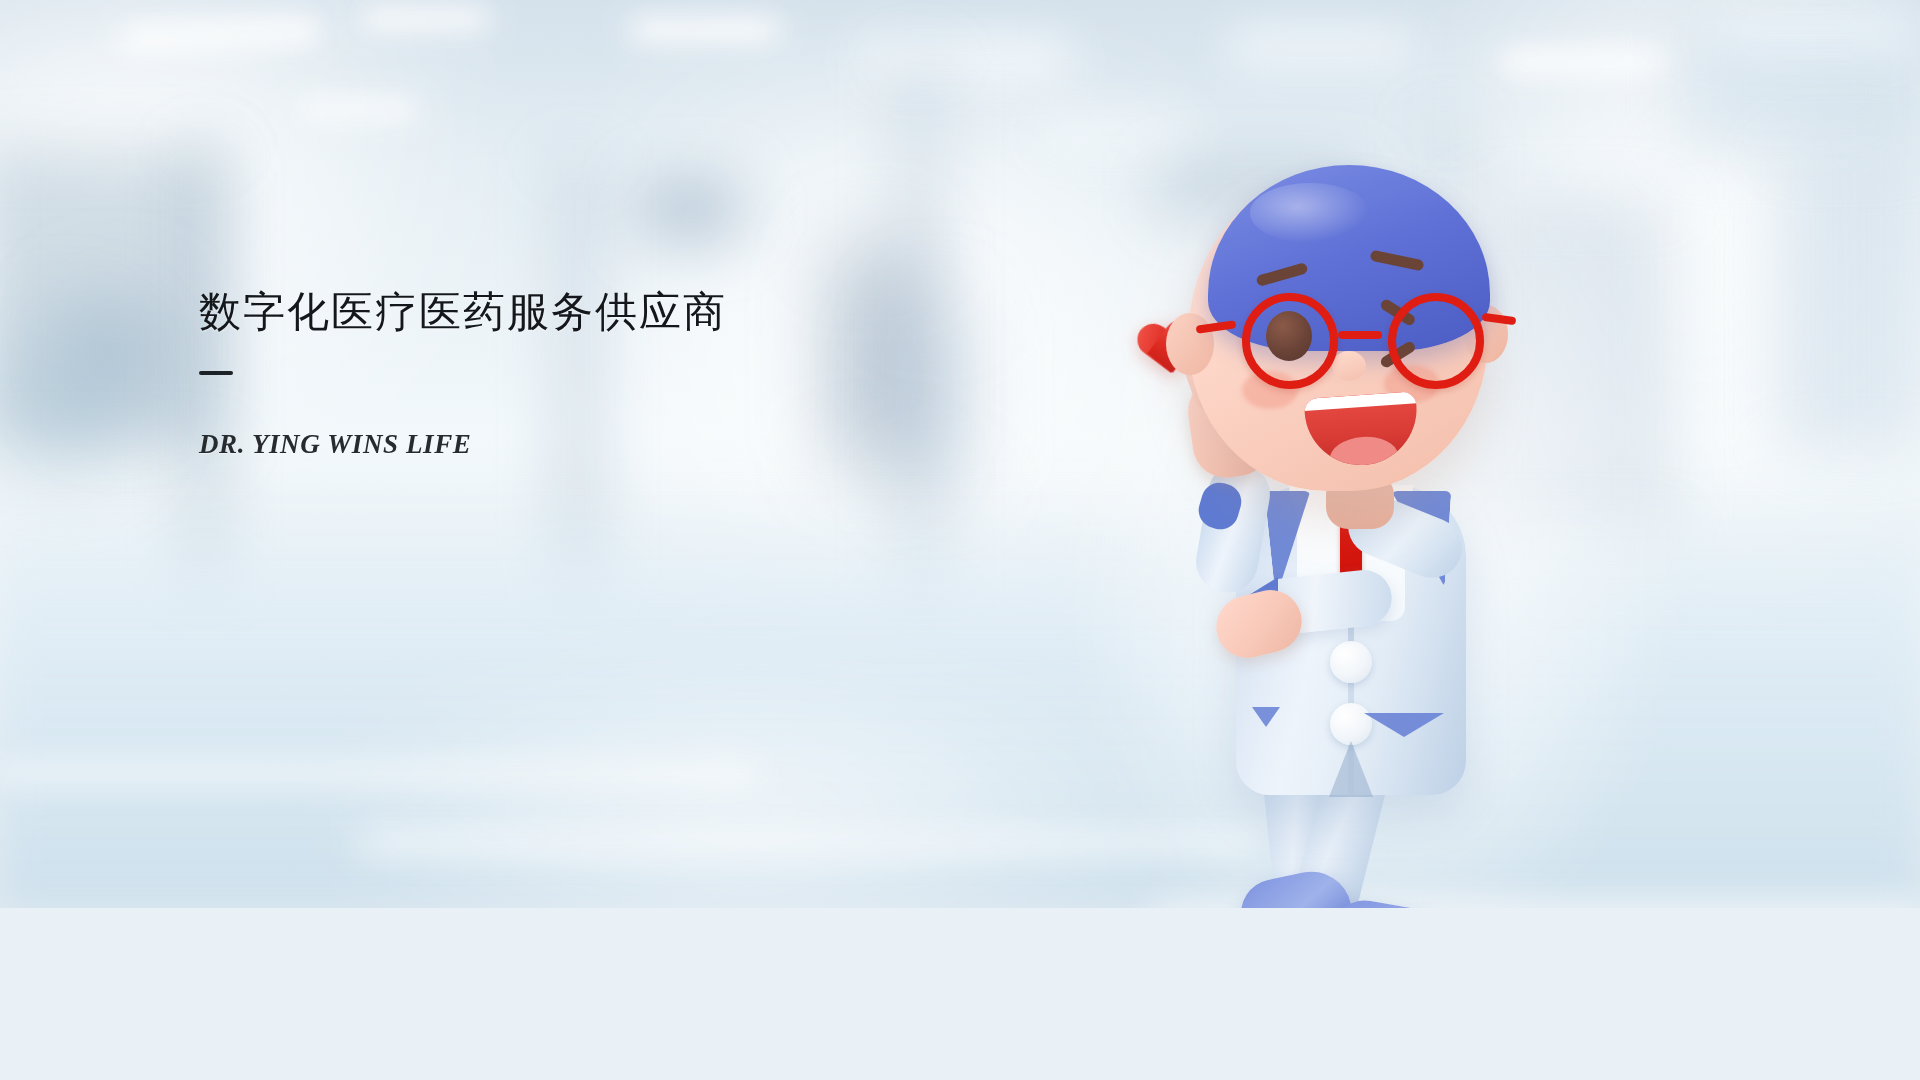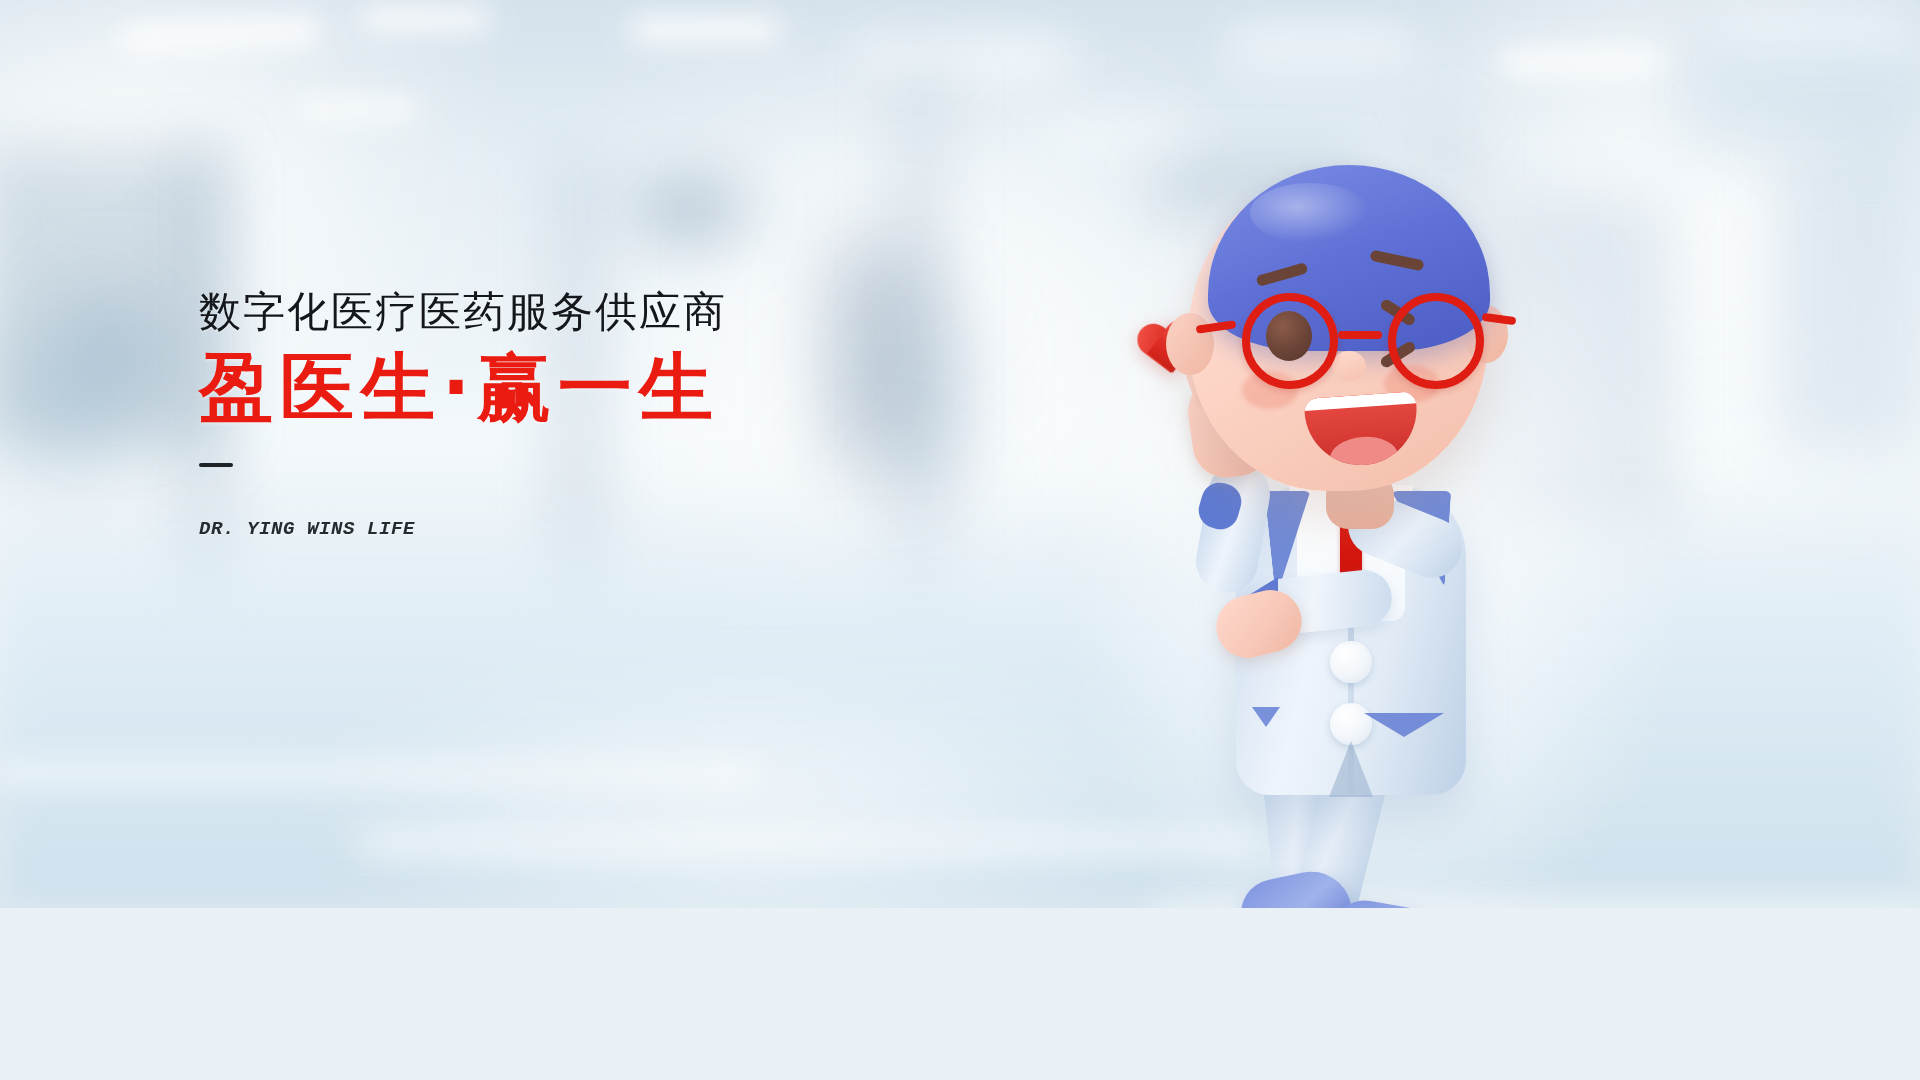--- a/index.html
+++ b/index.html
@@ -44,23 +44,23 @@
   .headline{
     margin-top:14px;
     font-size:74px;line-height:1.05;color:#ea1c11;font-weight:700;letter-spacing:7px;
     font-family:"DejaVu Sans","Liberation Sans",sans-serif;
     text-shadow:0 2px 3px rgba(255,255,255,.35);
     white-space:nowrap;
   }
   .rule{margin-top:36px;width:34px;height:4px;background:#1d2226;border-radius:2px;}
   .en{margin-top:46px;}
   .en-line{
-    font-size:19px;line-height:1.72;color:#262b30;font-style:italic;font-weight:700;
+    font-size:27px;line-height:1.72;color:#262b30;font-style:italic;font-weight:700;
     letter-spacing:.6px;
-    font-family:Liberation Mono, monospace;
+    font-family:Liberation Serif, serif;
     text-shadow:0 1px 1px rgba(255,255,255,.5);
     white-space:nowrap;
   }
 
   
   .char{position:absolute;left:1150px;top:55px;width:420px;height:980px;}
 
   .glow{
     position:absolute;left:-90px;top:120px;width:620px;height:820px;
     background:radial-gradient(ellipse at 50% 45%,rgba(255,255,255,.85) 0%,rgba(255,255,255,.35) 45%,rgba(255,255,255,0) 72%);
@@ -303,21 +303,20 @@
     <div class="floor"></div>
     <div class="floorline" style="left:0;top:760px;width:760px;"></div>
     <div class="floorline" style="left:360px;top:830px;width:900px;"></div>
     <div class="floorline" style="left:1150px;top:900px;width:770px;"></div>
     <div class="floorline" style="left:60px;top:960px;width:620px;"></div>
     <div class="soft" style="left:300px;top:660px;width:900px;height:300px;background:radial-gradient(ellipse at 50% 50%,rgba(255,255,255,.75),rgba(255,255,255,0) 70%);"></div>
   </div>
 
   <div class="copy">
     <div class="kicker">数字化医疗医药服务供应商</div>
-    <div class="headline">盈医生·赢一生</div>
     <div class="rule"></div>
     <div class="en">
       <div class="en-line">DR. YING WINS LIFE</div>
     </div>
   </div>
 
   <div class="char">
     <div class="glow"></div>
 
     <div class="leg legL"></div>

